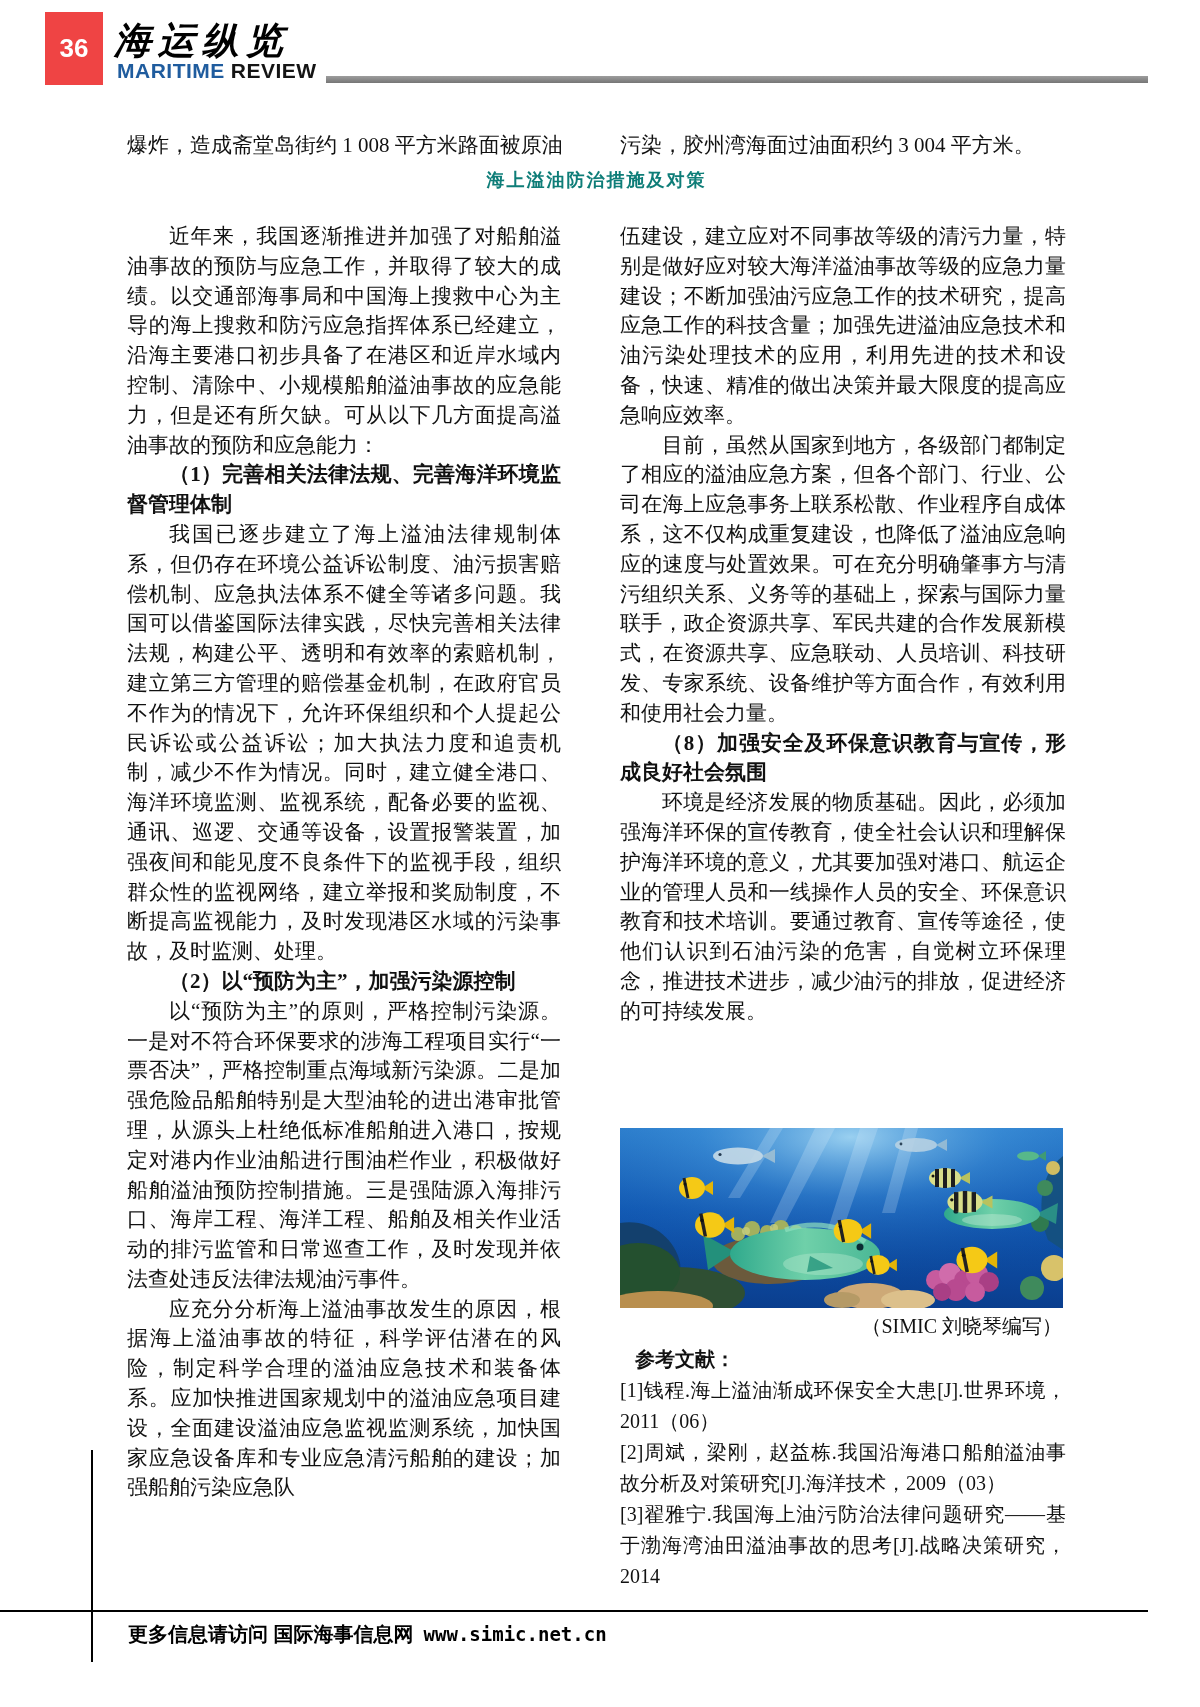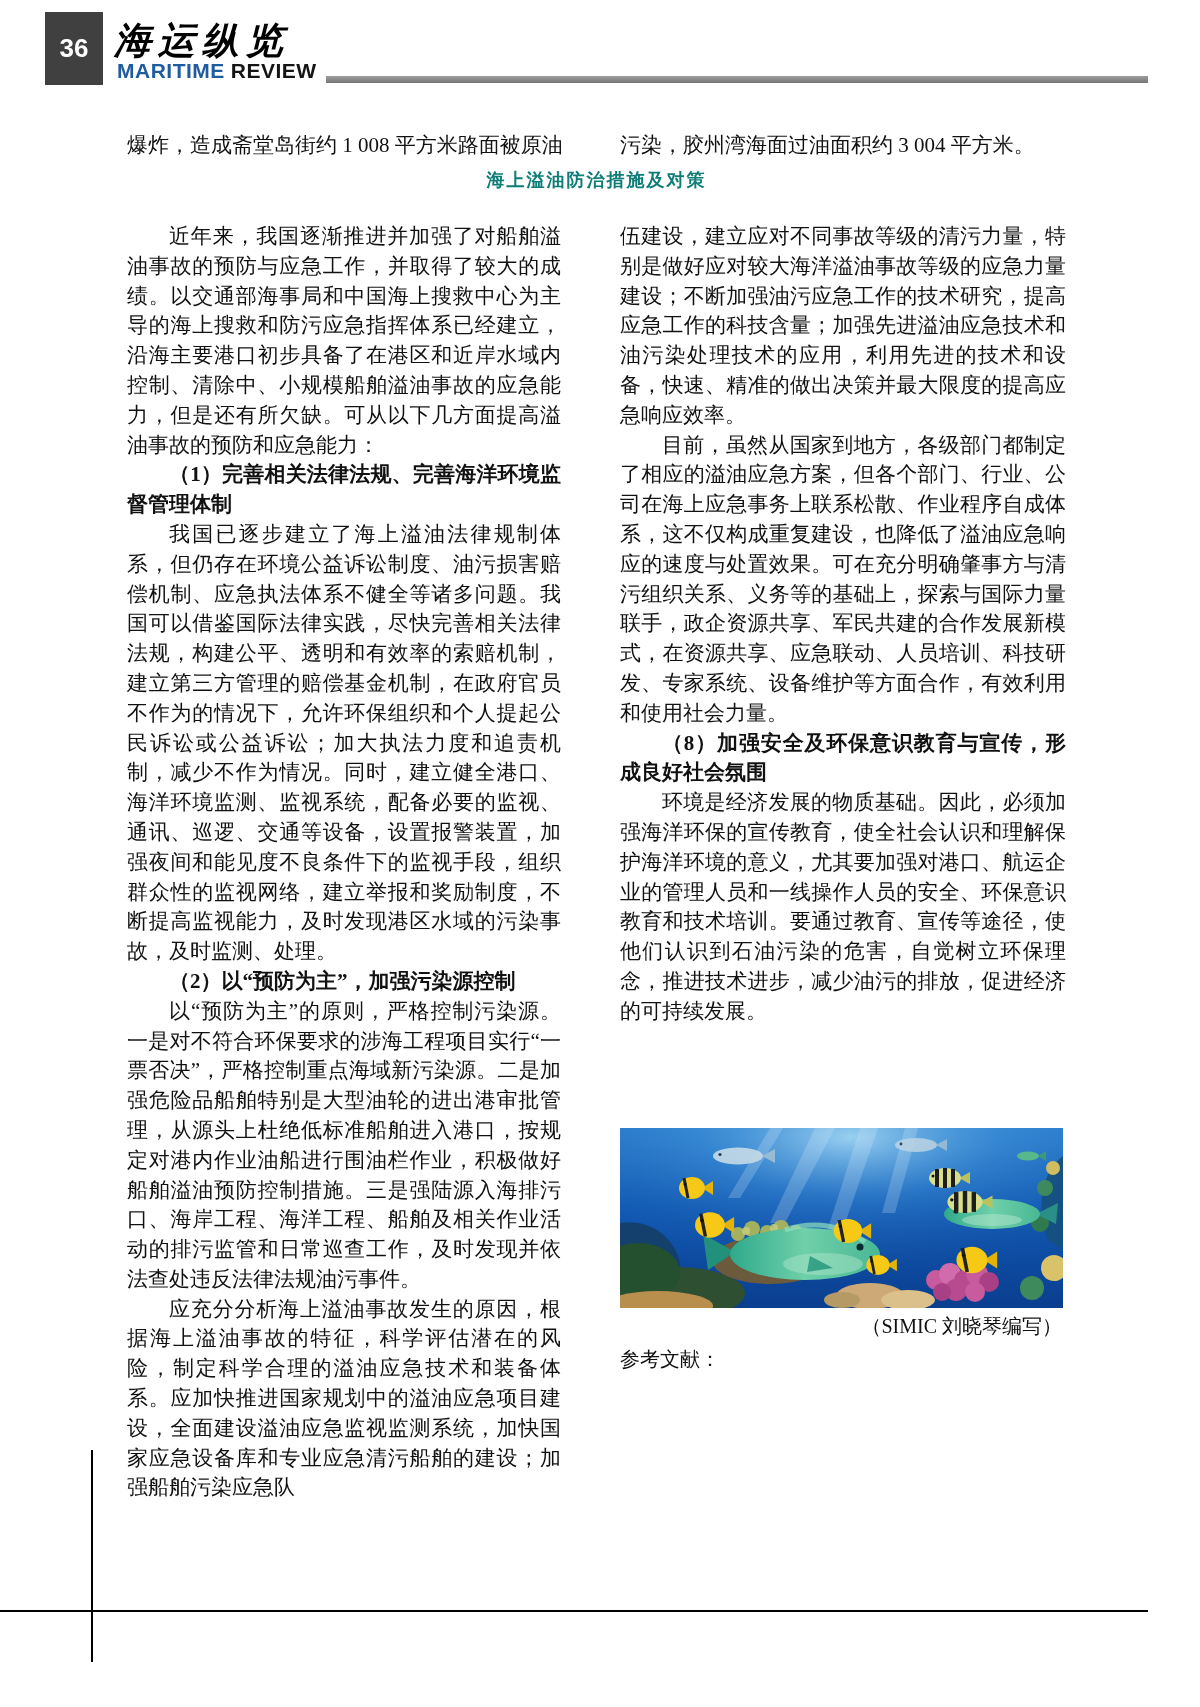--- a/index.html
+++ b/index.html
@@ -1,20 +1,20 @@
 <!DOCTYPE html>
 <html><head>
 <meta charset="utf-8">
 <style>
   html,body{margin:0;padding:0;background:#ffffff;}
   .page{position:relative;width:1200px;height:1707px;background:#ffffff;overflow:hidden;
         font-family:"Liberation Serif","DejaVu Serif",serif;color:#111;}
 
   
-  .pagenum-box{position:absolute;left:45px;top:12px;width:58px;height:73px;background:#404040;
+  .pagenum-box{position:absolute;left:45px;top:12px;width:58px;height:73px;background:#ef4444;
         display:flex;align-items:center;justify-content:center;
         font-family:"Liberation Sans",sans-serif;font-weight:bold;font-size:26px;color:#fff;}
   .masthead-cn{position:absolute;left:114px;top:16px;font-family:"Liberation Sans",sans-serif;
         font-weight:bold;font-size:37px;letter-spacing:7px;color:#000;font-style:italic;}
   .masthead-en{position:absolute;left:117px;top:59px;font-family:"Liberation Sans",sans-serif;
         font-weight:bold;font-size:21px;letter-spacing:0.5px;}
   .masthead-en .blue{color:#1f5c9e;}
   .masthead-en .black{color:#141414;margin-left:6px;}
   .gray-bar{position:absolute;left:326px;top:76px;width:822px;height:7px;
         background:linear-gradient(#9d9d9d,#767676);}
@@ -34,21 +34,21 @@
   .col-right{left:620px;width:446px;}
   .col p{margin:0;text-indent:2em;}
   .col p.noindent{text-indent:0;}
   .col .subhead{margin:0;font-size:21px;font-weight:bold;text-indent:2em;}
 
   
   .photo-block{position:absolute;left:620px;top:1128px;width:446px;}
   .photo{display:block;width:443px;height:180px;}
   .caption{text-align:right;font-size:20px;margin-top:5px;padding-right:4px;}
   .refs{margin-top:4px;font-size:20px;line-height:31px;}
-  .refs-title{font-weight:normal;}
+  .refs-title{font-weight:bold;margin-left:15px;}
   .ref-item{text-align:justify;}
 
   
   .footer-hr{position:absolute;left:0;top:1610px;width:1148px;height:2px;background:#000;}
   .footer-vr{position:absolute;left:91px;top:1450px;width:2px;height:212px;background:#000;}
   .footer-text{position:absolute;left:128px;top:1621px;font-family:"Liberation Sans",sans-serif;
         font-weight:bold;font-size:20px;color:#000;white-space:nowrap;}
   .footer-text .url{font-family:"DejaVu Sans Mono",monospace;font-weight:bold;font-size:19px;margin-left:10px;}
 </style>
 </head>
@@ -233,19 +233,27 @@
       </g>
 
       <g transform="translate(408,28)">
         <polygon points="10,0 18,-5 18,5" fill="#3f9a74"></polygon>
         <ellipse rx="11" ry="4.5" fill="#57b88a"></ellipse>
       </g>
     </svg>
     <div class="caption">（SIMIC 刘晓琴编写）</div>
     <div class="refs">
       <div class="refs-title">参考文献：</div>
+      <div>
+          <div class="ref-item">[1]钱程.海上溢油渐成环保安全大患[J].世界环境，2011（06）</div>
+          <div class="ref-item">[2]周斌，梁刚，赵益栋.我国沿海港口船舶溢油事故分析及对策研究[J].海洋技术，2009（03）</div>
+          <div class="ref-item">[3]翟雅宁.我国海上油污防治法律问题研究——基于渤海湾油田溢油事故的思考[J].战略决策研究，2014</div>
+        </div>
     </div>
   </div>
 
   <div class="footer-vr"></div>
   <div class="footer-hr"></div>
+  <div class="footer-text">
+    <span>更多信息请访问 国际海事信息网</span><span class="url">www.simic.net.cn</span>
+  </div>
 
 </div>
 
 </body></html>

